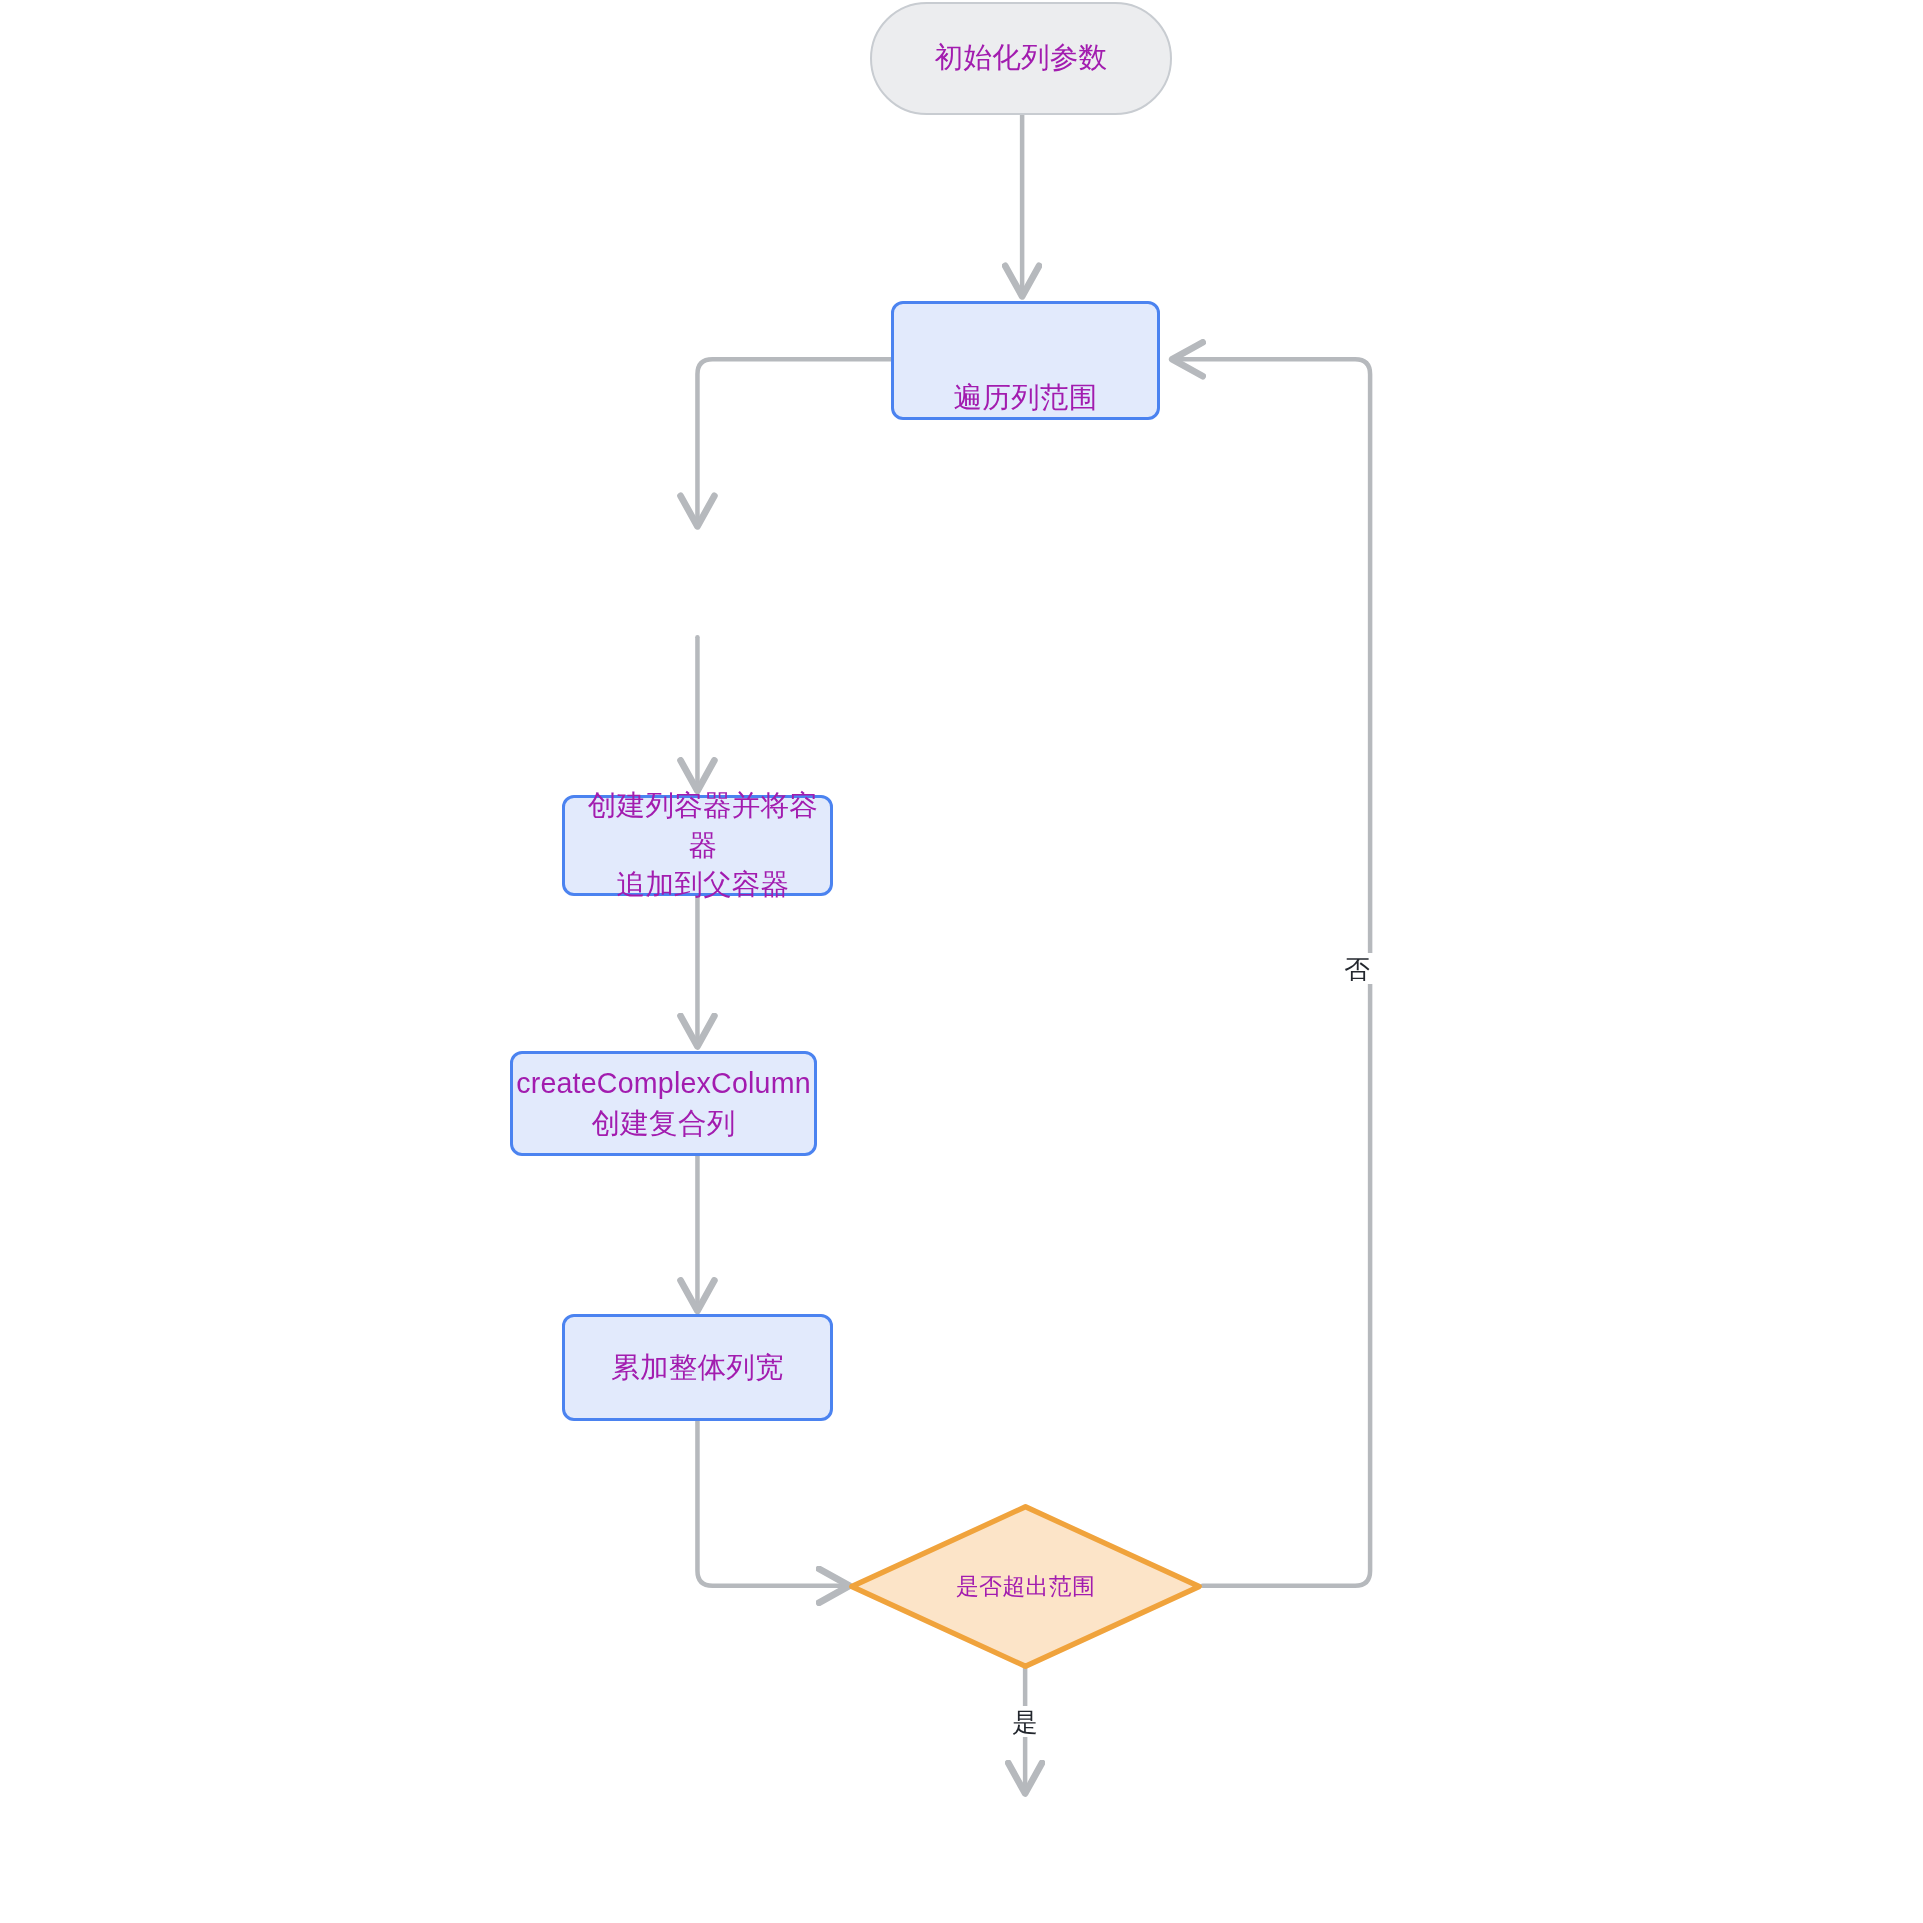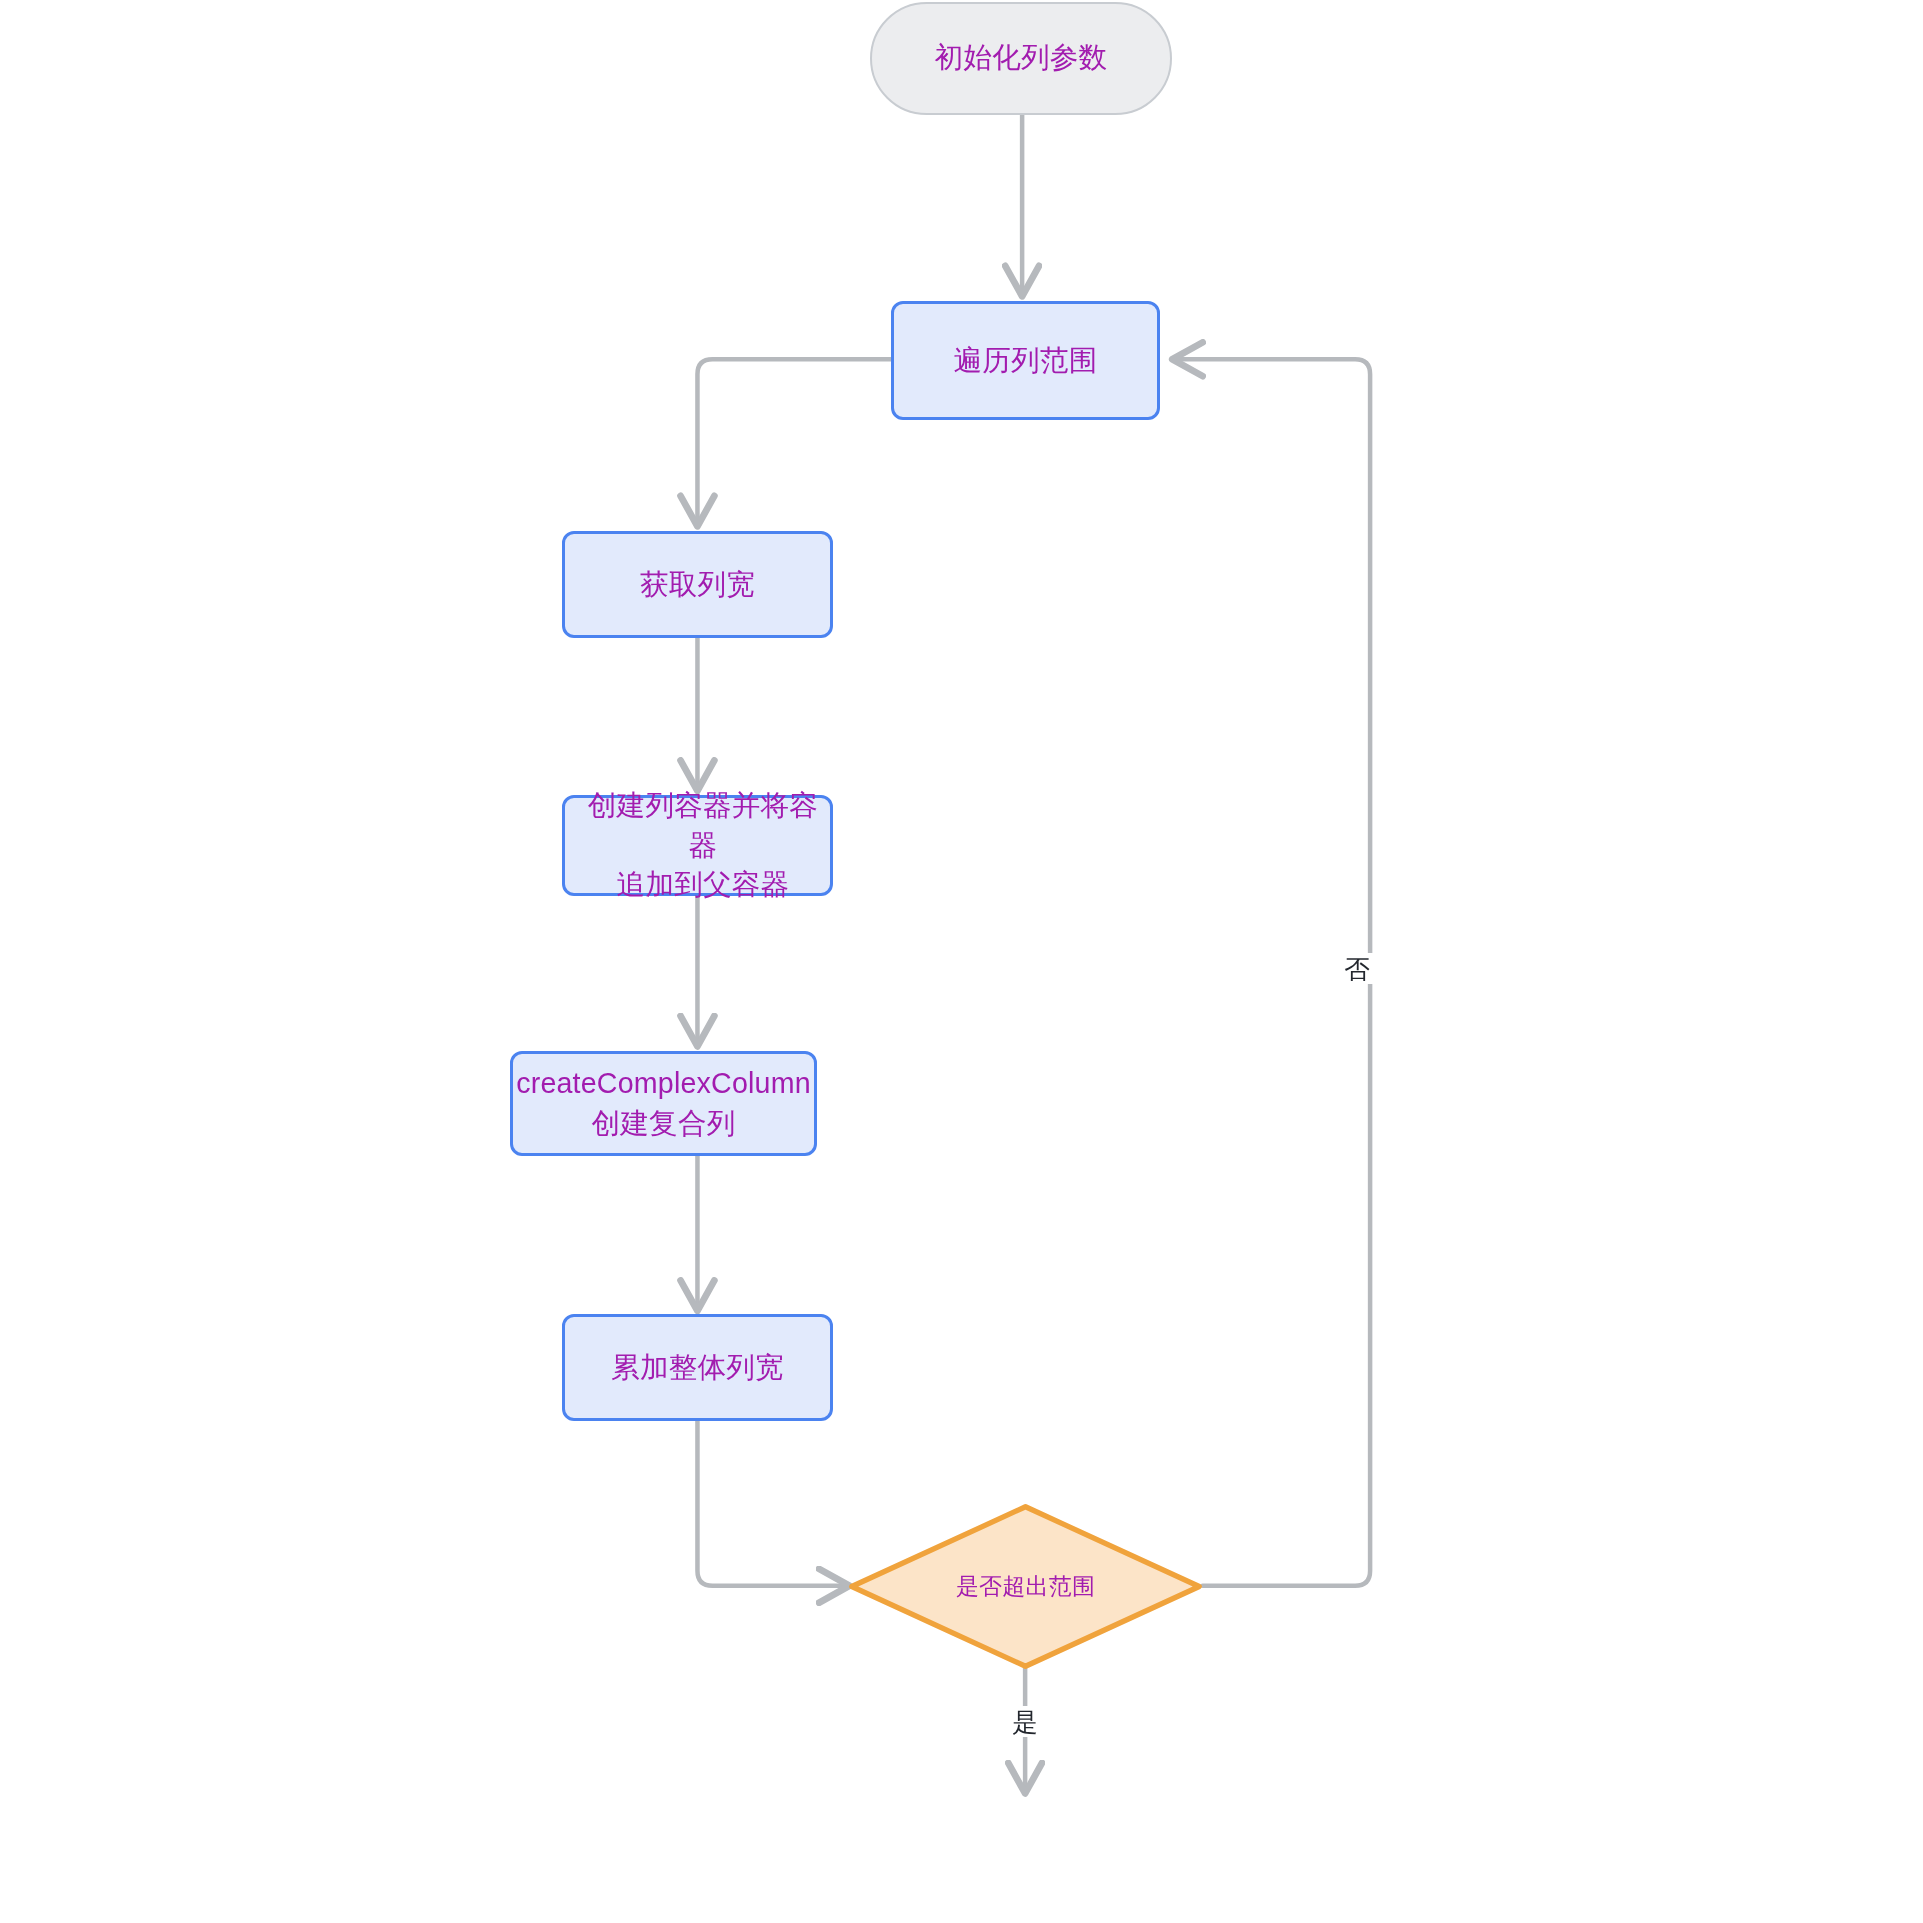--- a/index.html
+++ b/index.html
@@ -104,27 +104,24 @@
       <path d="M 1600 2110 L 1803 2110 Q 1823 2110 1823 2090 L 1823 498 Q 1823 478 1803 478 L 1562 478" marker-end="url(#arrowhead)"></path>
 
       <path d="M 1364 2220 L 1364 2384" marker-end="url(#arrowhead)"></path>
     </g>
   </svg>
 
   <div class="node node-start" style="left:870px; top:1.5px; width:302px; height:113px;">
     <span>初始化列参数</span>
   </div>
 
-  <div class="node node-process" style="left:891px; top:301px; width:269px; height:119px;">
+  <div class="node node-process" style="left:891px; top:301px; width:269px; height:119px;align-items:flex-end;">
     <span>遍历列范围</span>
   </div>
 
-  <div class="node node-process" style="left:562px; top:531px; width:271px; height:107px;">
-    <span>获取列宽</span>
-  </div>
 
   <div class="node node-process" style="left:562px; top:795px; width:271px; height:101px;padding-left:11px;">
     <span>创建列容器并将容器
 追加到父容器</span>
   </div>
 
   <div class="node node-process" style="left:510px; top:1051px; width:307px; height:105px;">
     <span>createComplexColumn
 创建复合列</span>
   </div>

